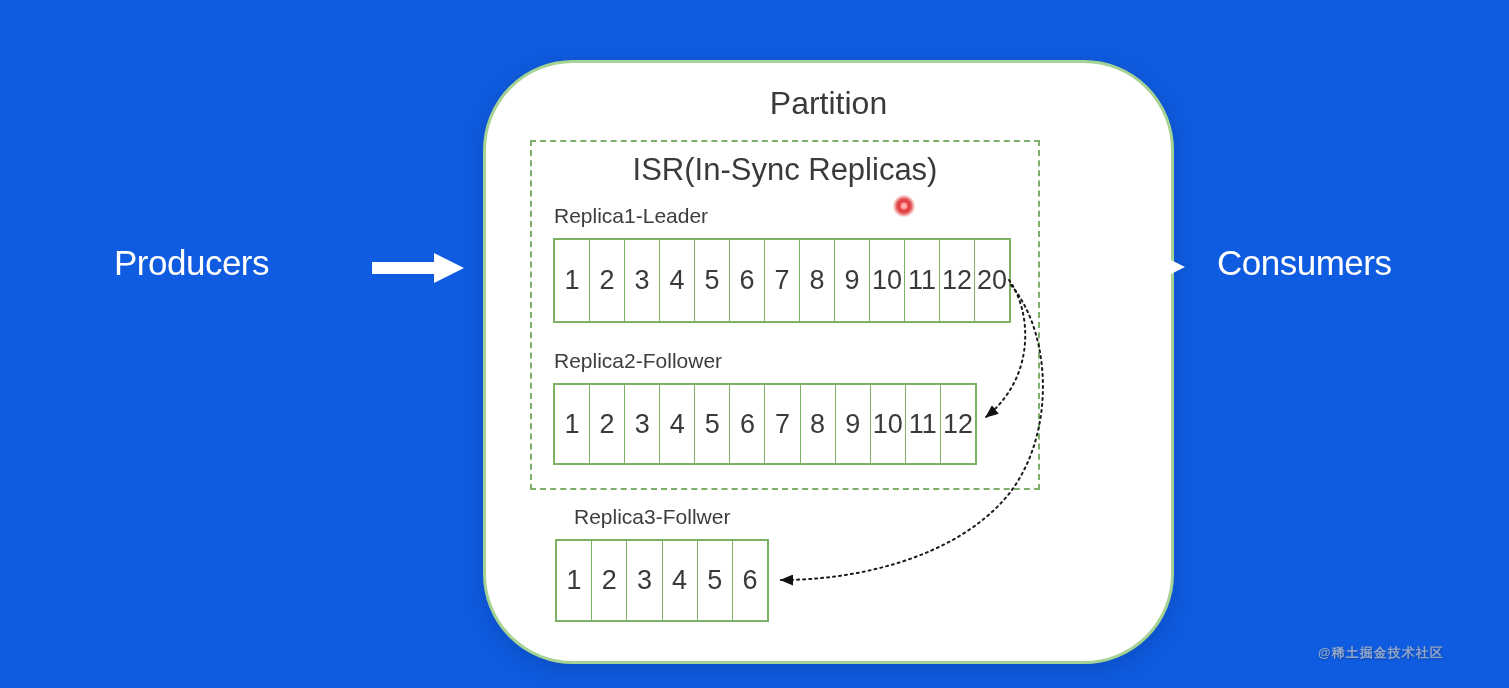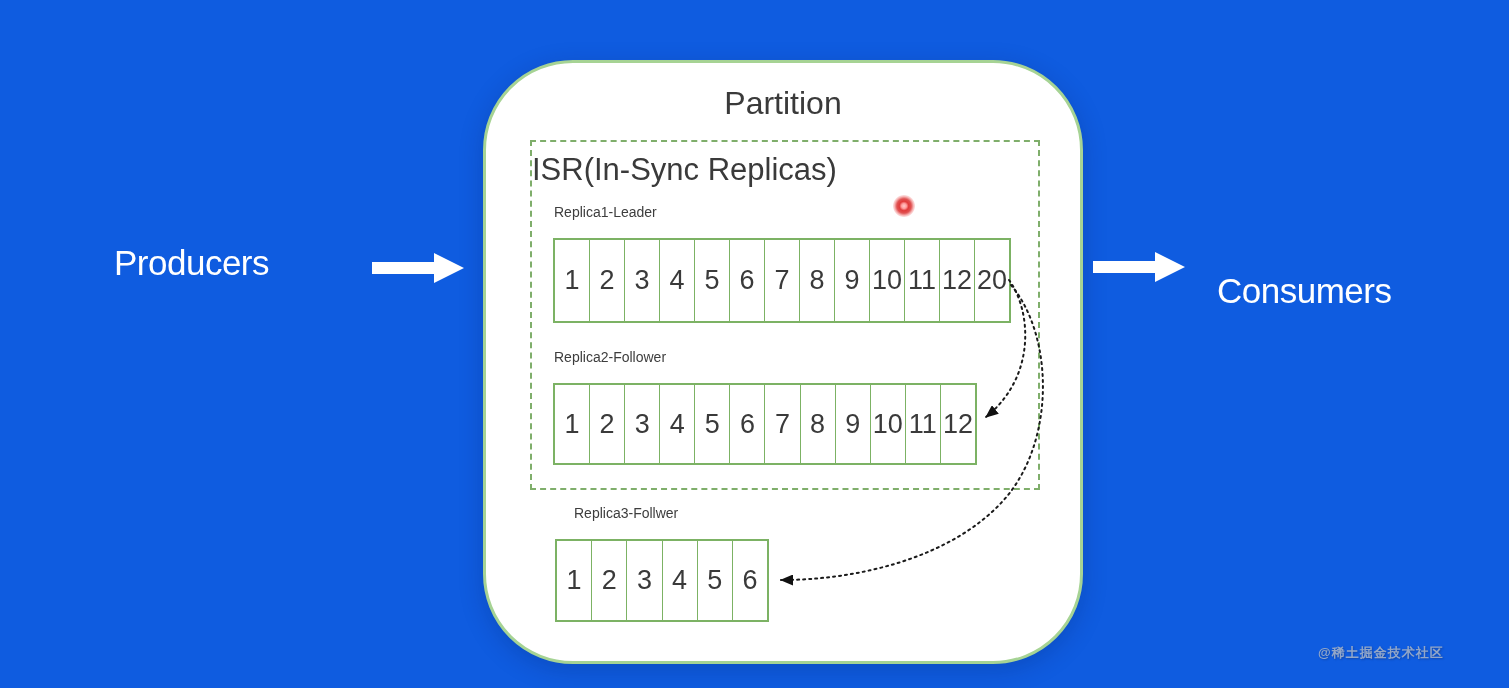--- a/index.html
+++ b/index.html
@@ -16,32 +16,32 @@
   .side-label {
     position: absolute;
     color: #ffffff;
     font-size: 35px;
     font-weight: normal;
     letter-spacing: -0.5px;
     line-height: 1;
     white-space: nowrap;
   }
   .producers { left: 114px; top: 245px; }
-  .consumers { left: 1217px; top: 245px; margin-top: 28px; }
+  .consumers { left: 1217px; top: 245px; }
 
   
   .flow-arrow { position: absolute; width: 92px; height: 34px; }
   .flow-arrow.left  { left: 372px; top: 251px; }
   .flow-arrow.right { left: 1093px; top: 250px; }
 
   
   .panel {
     position: absolute;
     left: 483px; top: 60px;
-    width: 600px; height: 604px;
+    width: 691px; height: 604px;
     background: #ffffff;
     border: 3px solid var(--panel_border, #a6d394);
     border-radius: 90px;
     box-shadow: 0 6px 24px rgba(0, 25, 80, 0.22);
     box-sizing: border-box;
   }
   .panel-title {
     position: absolute;
     left: 0; top: 22px; width: 100%;
     text-align: center;
@@ -53,40 +53,41 @@
   .isr-box {
     position: absolute;
     left: 44px; top: 77px;
     width: 510px; height: 350px;
     border: 2px dashed var(--dashed_border, #7fae6b);
     box-sizing: border-box;
   }
   .isr-title {
     position: absolute;
     left: 0; top: 10px; width: 100%;
+    text-align: center;
     font-size: 31px;
     color: var(--ink, #3a3a3a);
   }
 
   
   .laser {
     position: absolute;
     left: 407px; top: 132px;
     width: 22px; height: 22px;
     border-radius: 50%;
     background: radial-gradient(circle,
       #ffc9c9 0%, #ff9d9d 16%,
       var(--laser_dot, #e03a3a) 30%, #e05252 46%,
       rgba(240, 110, 110, 0.45) 62%, rgba(245, 150, 150, 0) 78%);
   }
 
   
   .replica-label {
     position: absolute;
-    font-size: 14px;
+    font-size: 21px;
     color: var(--label_ink, #3d3d3d);
     white-space: nowrap;
   }
   .r1-label { left: 68px; top: 141px; }
   .r2-label { left: 68px; top: 286px; text-align: right; }
   .r3-label { left: 70px; top: 442px; margin-left: 18px; }
 
   .log-row {
     position: absolute;
     display: flex;

